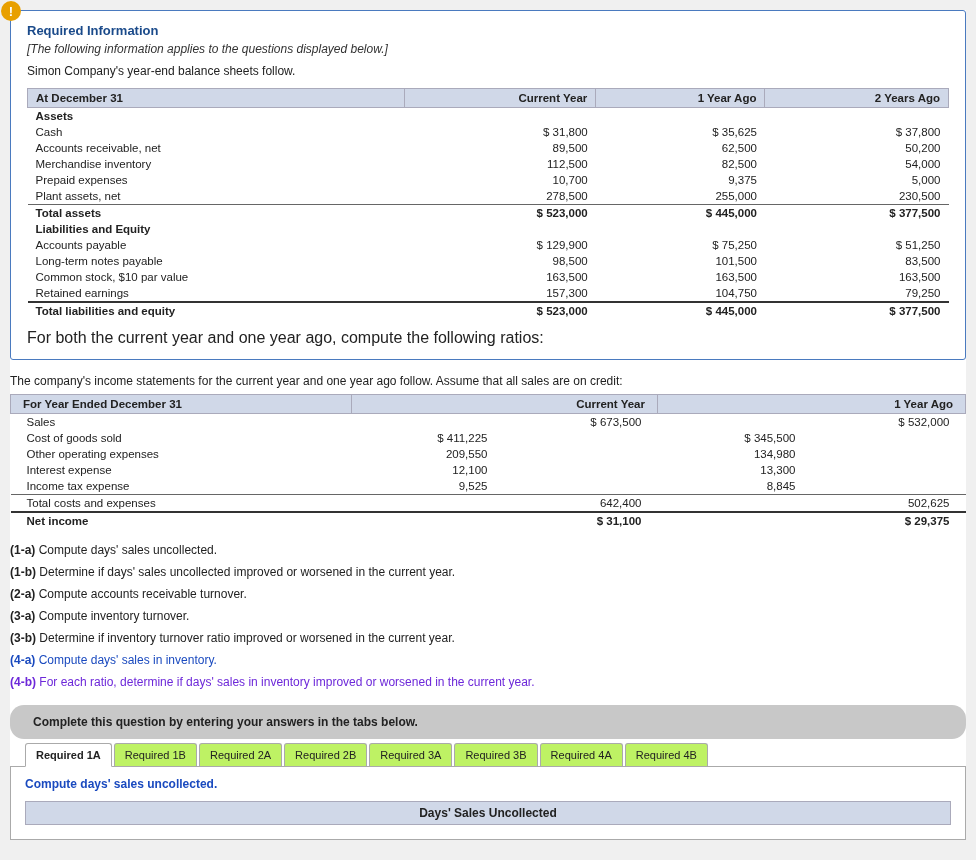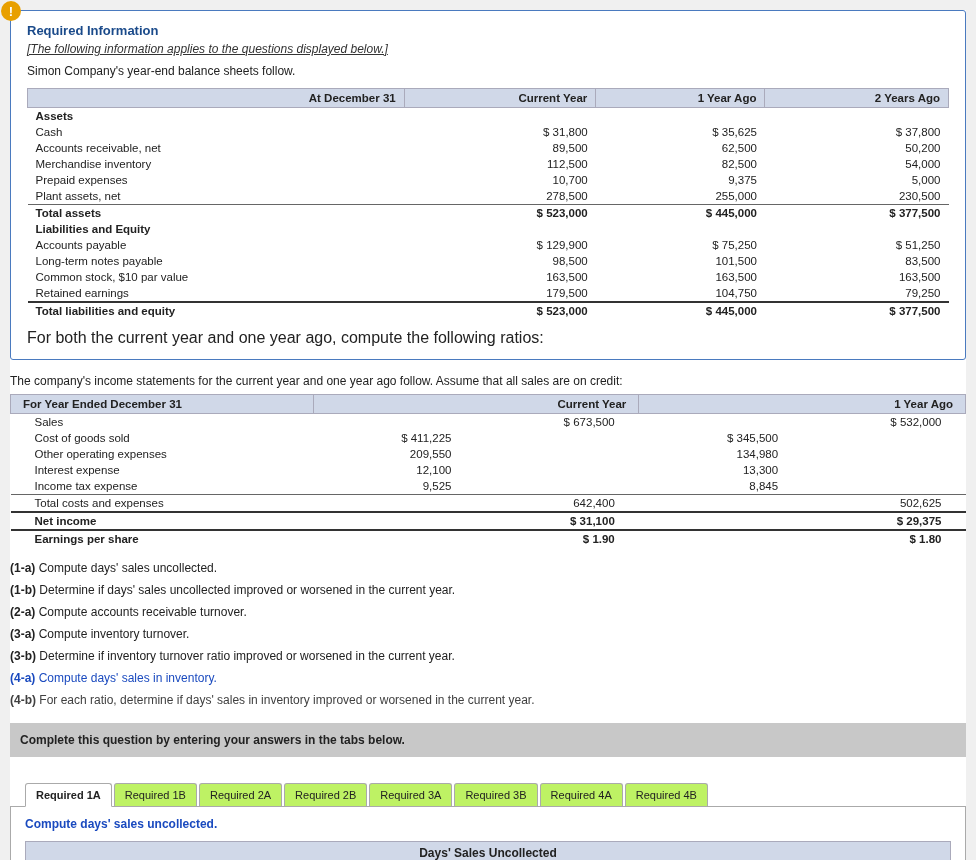--- a/index.html
+++ b/index.html
@@ -42,42 +42,41 @@
     .required-info-box h3 {
       color: #1a4a8a;
       font-size: 13px;
       margin-bottom: 4px;
     }
     .required-info-box .italic-note {
       font-style: italic;
       color: #333;
       margin-bottom: 8px;
       font-size: 12px;
-      text-decoration: underline;
     }
     .required-info-box .intro-text {
       margin-bottom: 10px;
       font-size: 12px;
     }
     
     .balance-table {
       width: 100%;
       border-collapse: collapse;
       font-size: 11.5px;
       margin-bottom: 10px;
     }
     .balance-table th {
       background: #d0d8e8;
       padding: 3px 8px;
       text-align: right;
       font-weight: bold;
       border: 1px solid #aab;
     }
     .balance-table th:first-child {
-      text-align: right;
+      text-align: left;
     }
     .balance-table td {
       padding: 2px 8px;
       border: none;
     }
     .balance-table td:first-child {
       text-align: left;
     }
     .balance-table td:not(:first-child) {
       text-align: right;
@@ -115,42 +114,43 @@
       background: #d0d8e8;
       padding: 3px 12px;
       text-align: right;
       font-weight: bold;
       border: 1px solid #aab;
     }
     .income-table th:first-child {
       text-align: left;
     }
     .income-table td {
-      padding: 2px 24px;
+      padding: 2px 16px;
     }
     .income-table td:first-child { text-align: left; }
     .income-table td:not(:first-child) { text-align: right; }
     .income-table .total-row td { border-top: 1px solid #666; }
     .income-table .double-row td { border-top: 2px double #333; font-weight: bold; }
     
     .questions-list {
       margin-bottom: 14px;
       font-size: 12px;
     }
     .questions-list p {
       margin-bottom: 4px;
       line-height: 1.5;
     }
     
     .complete-question-box {
       background: #c8c8c8;
-      padding: 10px 10px;
-      margin-bottom: 22px;
-      font-weight: bold;
-      font-size: 12px;
+      padding: 10px 23px;
+      margin-bottom: 0;
+      font-weight: bold;
+      font-size: 12px;
+      border-radius: 14px;
     }
     
     .tabs-container {
       border-bottom: 1px solid #aaa;
       margin-bottom: 0;
       padding-left: 11px;
     }
     .tabs-row {
       display: flex;
       flex-wrap: wrap;
@@ -281,21 +281,21 @@
           <td>83,500</td>
         </tr>
         <tr>
           <td>Common stock, $10 par value</td>
           <td>163,500</td>
           <td>163,500</td>
           <td>163,500</td>
         </tr>
         <tr>
           <td>Retained earnings</td>
-          <td>179,500</td>
+          <td>157,300</td>
           <td>104,750</td>
           <td>79,250</td>
         </tr>
         <tr class="double-underline">
           <td>Total liabilities and equity</td>
           <td>$ 523,000</td>
           <td>$ 445,000</td>
           <td>$ 377,500</td>
         </tr>
       </tbody>
@@ -356,40 +356,33 @@
           <td>642,400</td>
           <td></td>
           <td>502,625</td>
         </tr>
         <tr class="double-row">
           <td>Net income</td>
           <td></td>
           <td>$ 31,100</td>
           <td></td>
           <td>$ 29,375</td>
-        </tr>
-        <tr class="double-row">
-          <td>Earnings per share</td>
-          <td></td>
-          <td>$ 1.90</td>
-          <td></td>
-          <td>$ 1.80</td>
         </tr>
       </tbody>
     </table>
   </div>
 
   <div class="questions-list">
     <p><strong>(1-a)</strong> Compute days' sales uncollected.</p>
     <p><strong>(1-b)</strong> Determine if days' sales uncollected improved or worsened in the current year.</p>
     <p><strong>(2-a)</strong> Compute accounts receivable turnover.</p>
     <p><strong>(3-a)</strong> Compute inventory turnover.</p>
     <p><strong>(3-b)</strong> Determine if inventory turnover ratio improved or worsened in the current year.</p>
     <p style="color:#1a4abf;"><strong>(4-a)</strong> Compute days' sales in inventory.</p>
-    <p style="color:#404040;"><strong>(4-b)</strong> For each ratio, determine if days' sales in inventory improved or worsened in the current year.</p>
+    <p style="color:#6d28d9;"><strong>(4-b)</strong> For each ratio, determine if days' sales in inventory improved or worsened in the current year.</p>
   </div>
 
   <div class="complete-question-box">
     <span>Complete this question by entering your answers in the tabs below.</span>
   </div>
 
   <div class="tabs-container">
     <div class="tabs-row">
       <div class="tab active">Required 1A</div>
       <div class="tab">Required 1B</div>

